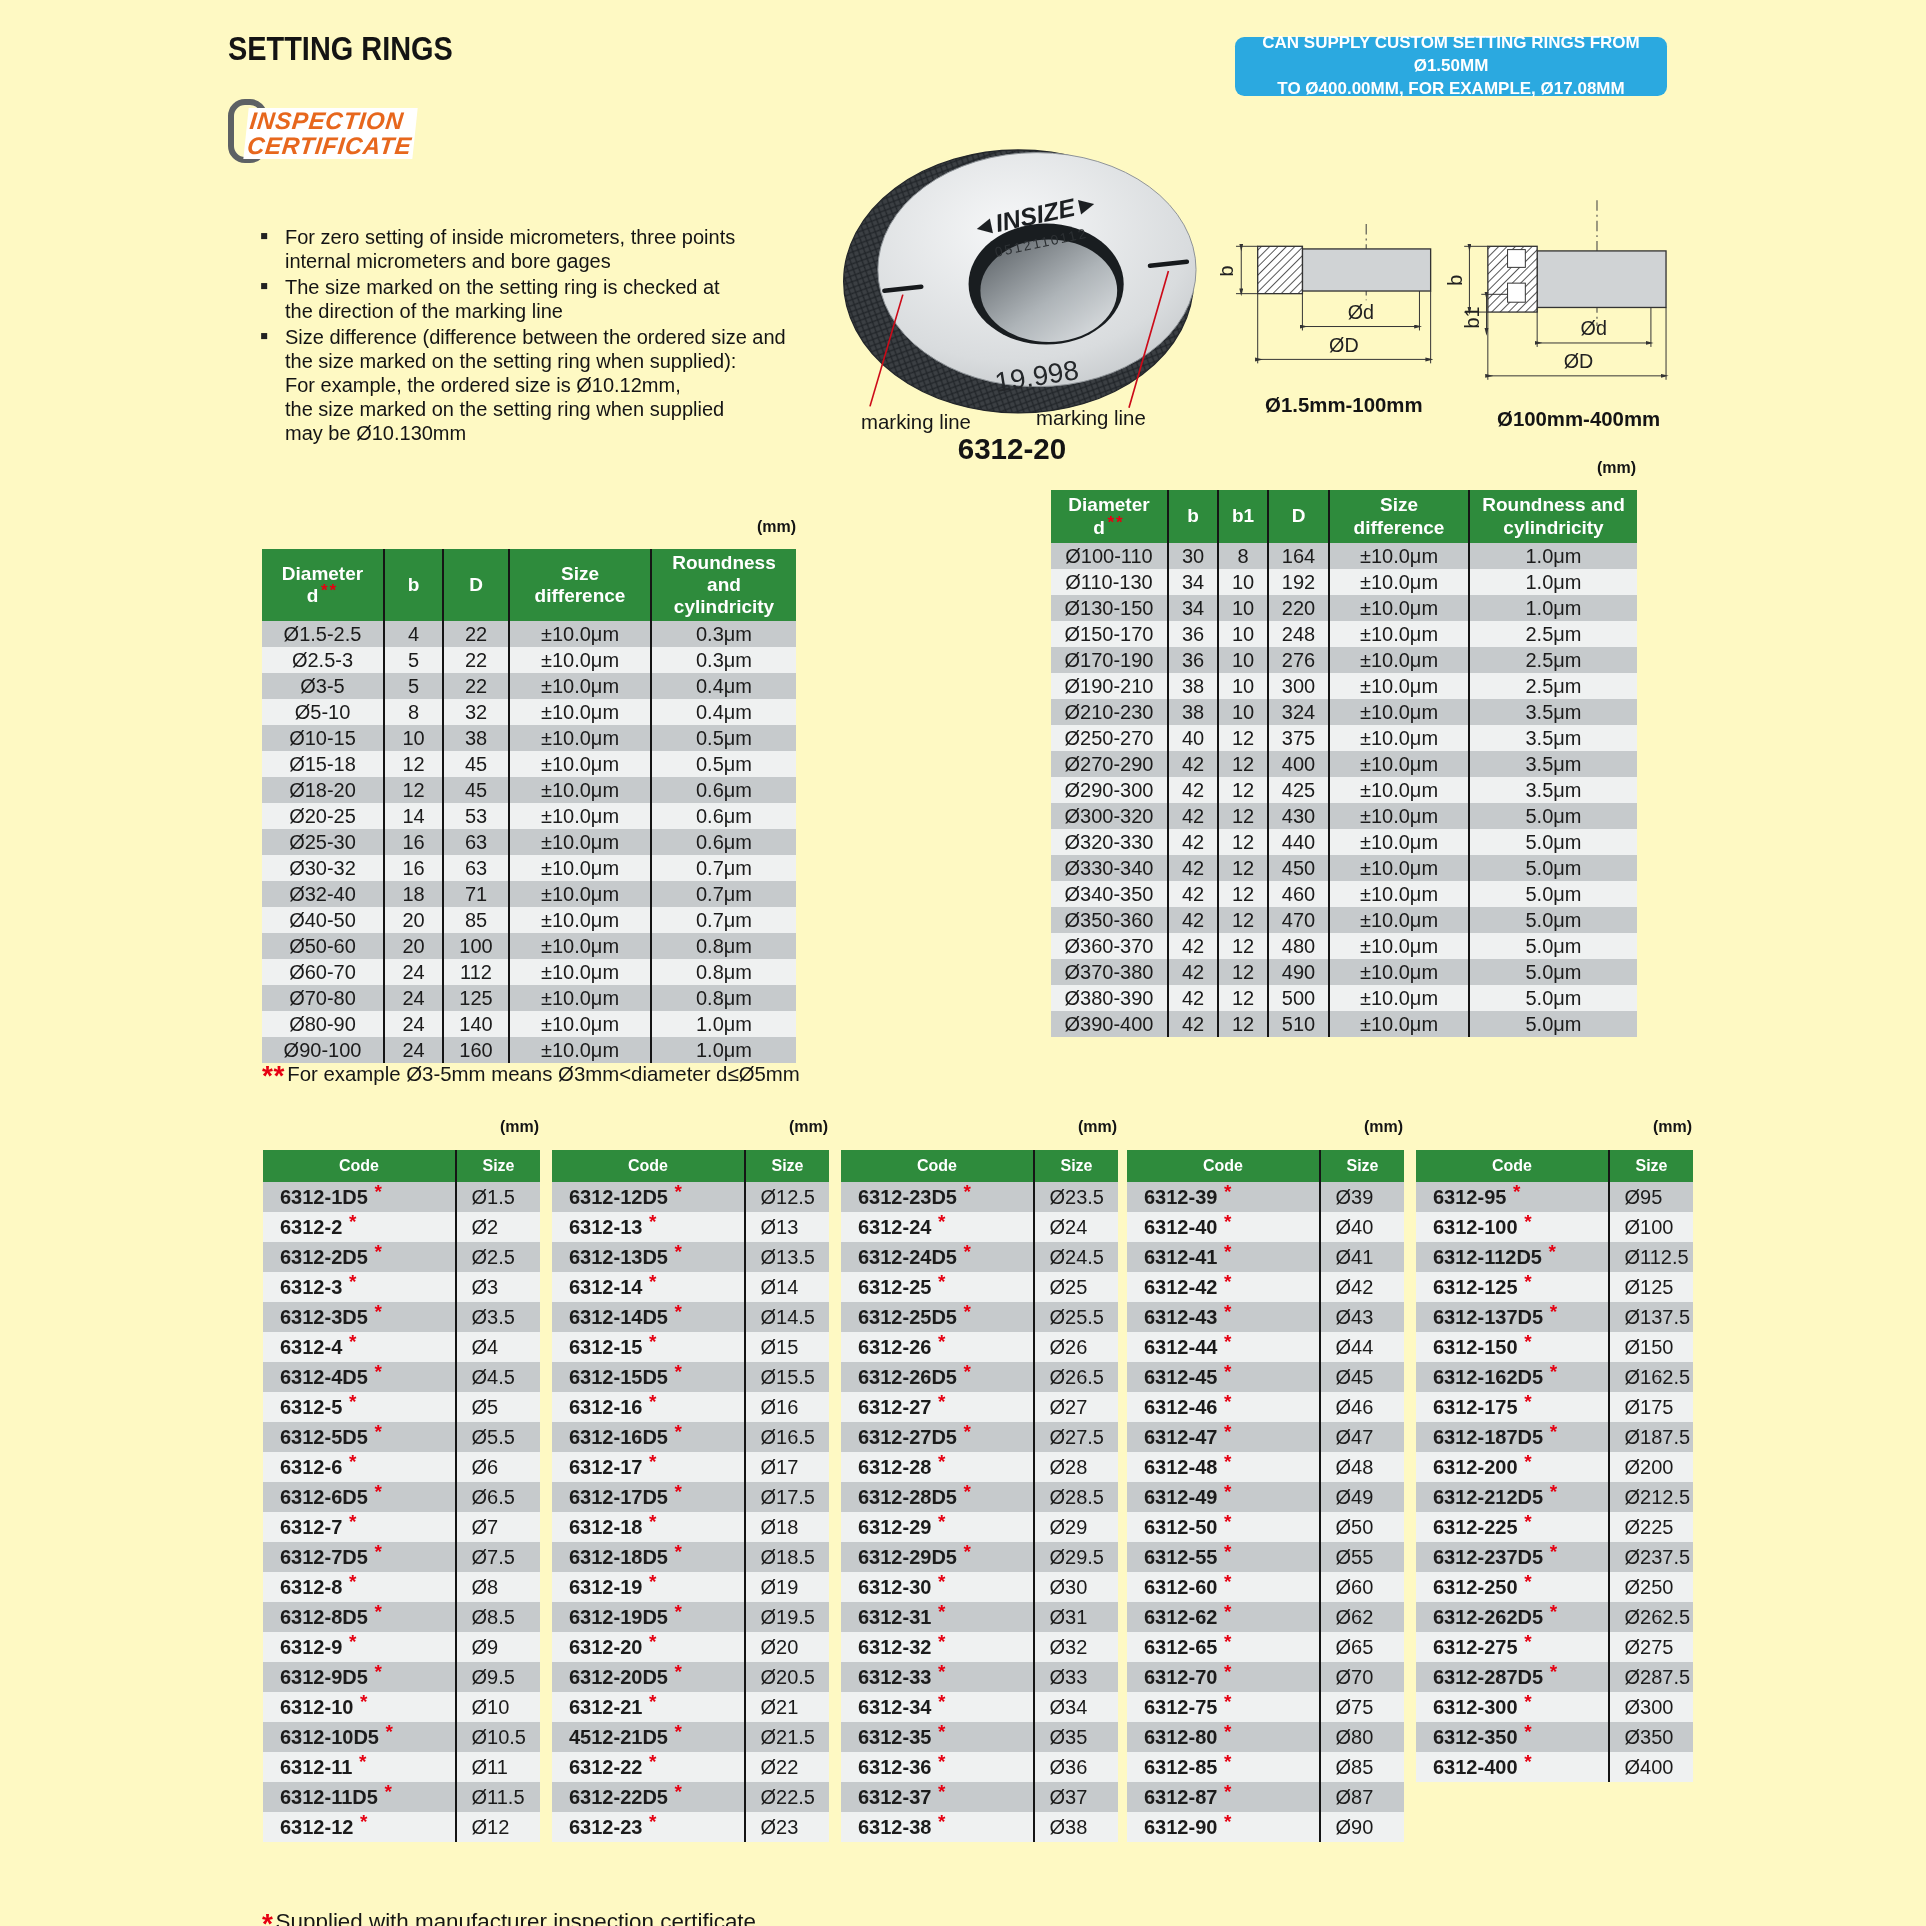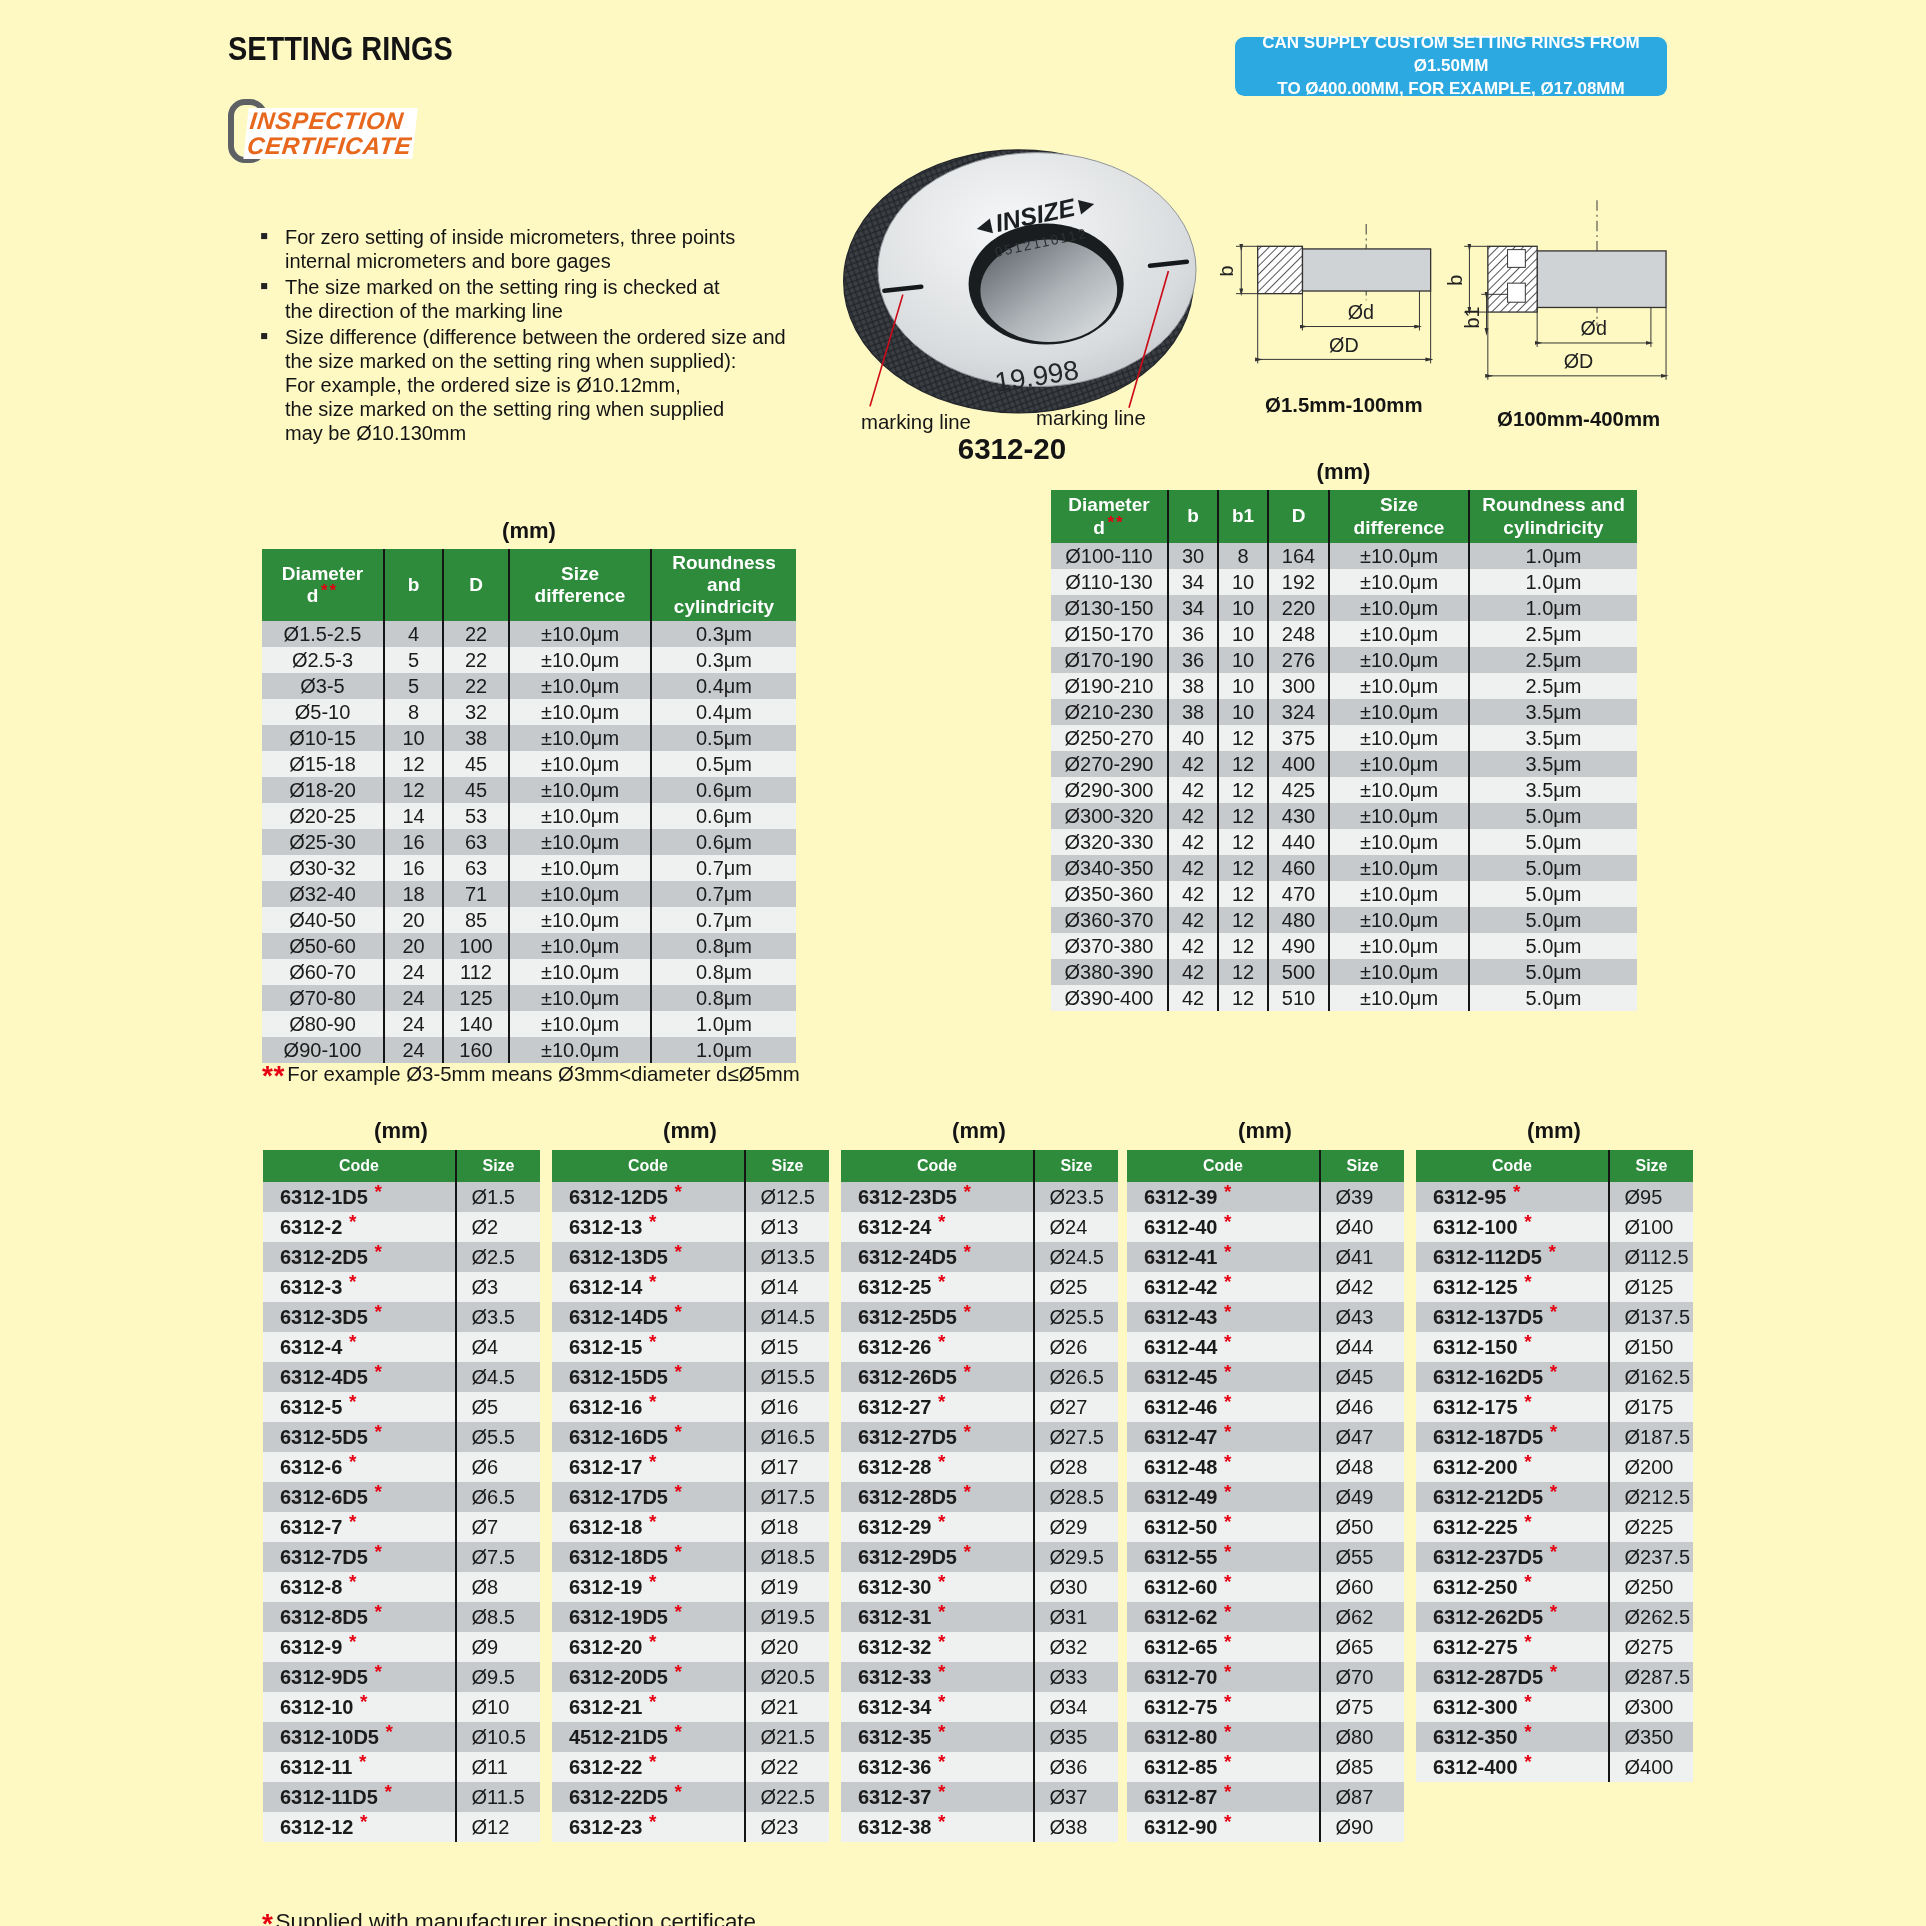--- a/index.html
+++ b/index.html
@@ -23,21 +23,21 @@
              color:var(--orange);line-height:1.04;background:#fff;padding:0.7px 2.6px;
              transform:skewX(-6deg);white-space:pre-line;letter-spacing:0.7px}
 
   .bullets{position:absolute;left:259px;top:225px;width:625px;font-size:20px;line-height:24px;
            list-style:none;margin:0;padding:0}
   .bullets li{position:relative;padding-left:26px;margin-bottom:2px;white-space:pre-line}
   .bullets li::before{content:"■";position:absolute;left:1.3px;top:-1.3px;font-size:12.5px;color:#222}
 
   svg text{font-family:"Liberation Sans","DejaVu Sans",sans-serif}
 
-  .unit{position:absolute;font-weight:bold;font-size:22px;text-align:center}
+  .unit{position:absolute;font-weight:bold;font-size:16px;text-align:right}
 
   table{border-collapse:collapse;table-layout:fixed;position:absolute}
   th{background:var(--green);color:#fff;font-weight:bold;font-size:19px;text-align:center;
      vertical-align:middle;height:53px;padding:2.6px 4px;line-height:1.18}
   td{font-size:20px;text-align:center;height:26px;padding:0 2.6px;color:#1b1b1b}
   th + th, td + td{border-left:2px solid #151515}
   tbody tr:nth-child(odd) td{background:var(--dark)}
   tbody tr:nth-child(even) td{background:var(--light)}
 
   .codes th{height:32px;font-size:16px}
@@ -415,20 +415,28 @@
         </tr>
         <tr>
           <td>Ø320-330</td>
           <td>42</td>
           <td>12</td>
           <td>440</td>
           <td>±10.0μm</td>
           <td>5.0μm</td>
         </tr>
         <tr>
+          <td>Ø330-340</td>
+          <td>42</td>
+          <td>12</td>
+          <td>450</td>
+          <td>±10.0μm</td>
+          <td>5.0μm</td>
+        </tr>
+        <tr>
           <td>Ø340-350</td>
           <td>42</td>
           <td>12</td>
           <td>460</td>
           <td>±10.0μm</td>
           <td>5.0μm</td>
         </tr>
         <tr>
           <td>Ø350-360</td>
           <td>42</td>

